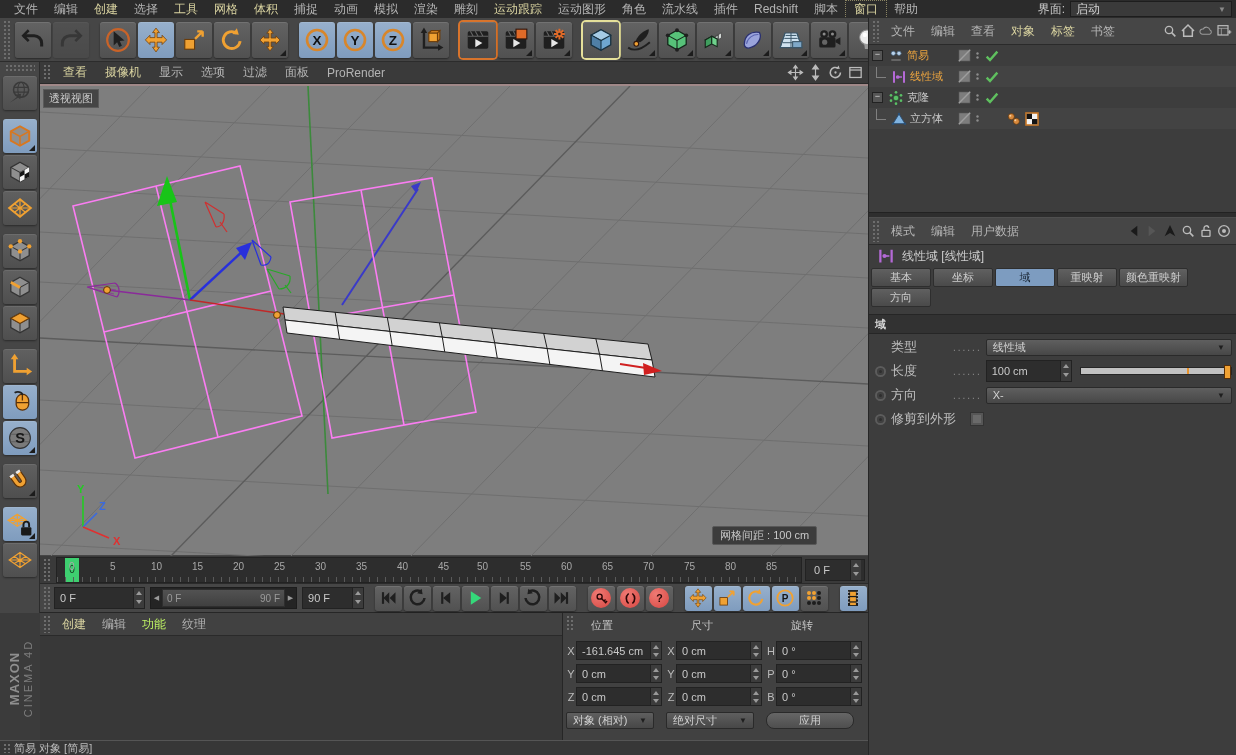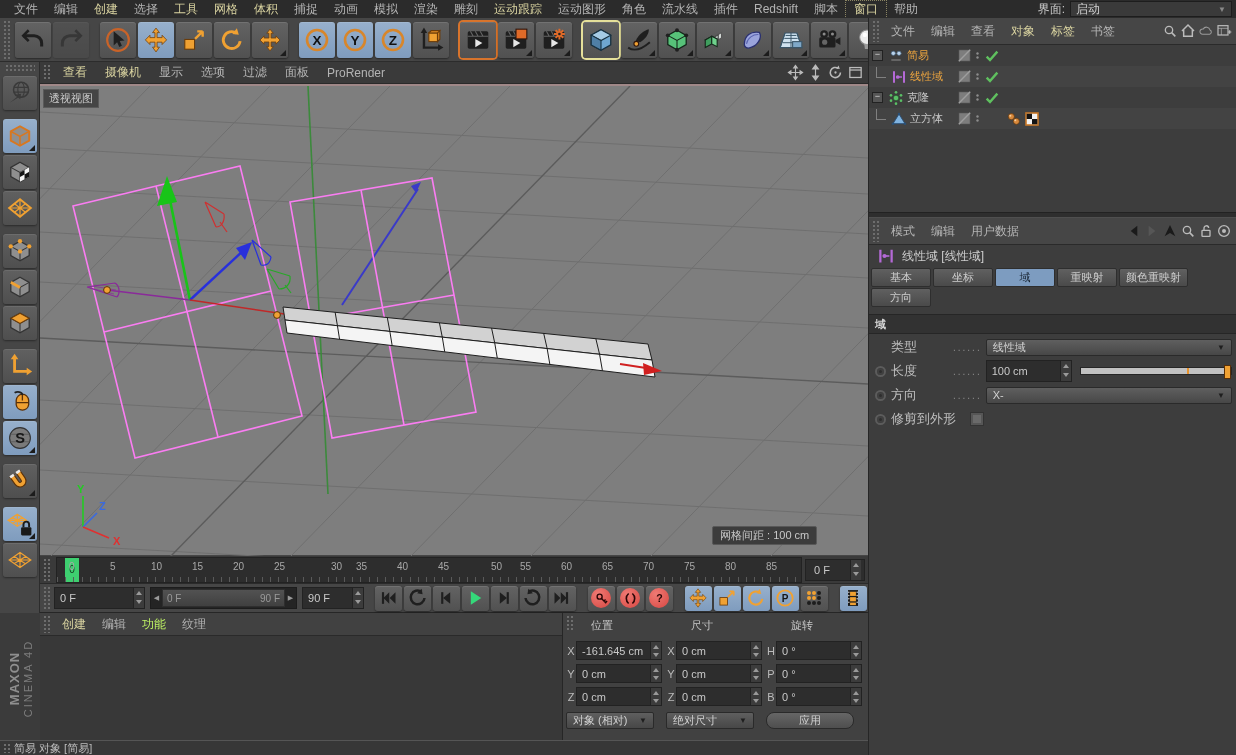--- a/index.html
+++ b/index.html
@@ -576,25 +576,25 @@
 <div id="timeline">
   <div class="grip"></div>
   <div id="ruler">
     <div id="playhead">0</div>
   <span class="tick" style="left: 12px;">0</span>
       <span class="tick" style="left: 53px;">5</span>
       <span class="tick" style="left: 94px;">10</span>
       <span class="tick" style="left: 135px;">15</span>
       <span class="tick" style="left: 176px;">20</span>
       <span class="tick" style="left: 217px;">25</span>
-      <span class="tick" style="left: 258px; margin-left: 16px;">30</span>
+      <span class="tick" style="left: 258px;">30</span>
       <span class="tick" style="left: 299px;">35</span>
       <span class="tick" style="left: 340px;">40</span>
       <span class="tick" style="left: 381px;">45</span>
-      <span class="tick" style="left: 434px;">50</span>
+      <span class="tick" style="left: 420px;">50</span>
       <span class="tick" style="left: 463px;">55</span>
       <span class="tick" style="left: 504px;">60</span>
       <span class="tick" style="left: 545px;">65</span>
       <span class="tick" style="left: 586px;">70</span>
       <span class="tick" style="left: 627px;">75</span>
       <span class="tick" style="left: 668px;">80</span>
       <span class="tick" style="left: 709px;">85</span>
     </div>
   <div id="framebox" class="spin">
     <span class="val">0 F</span>

